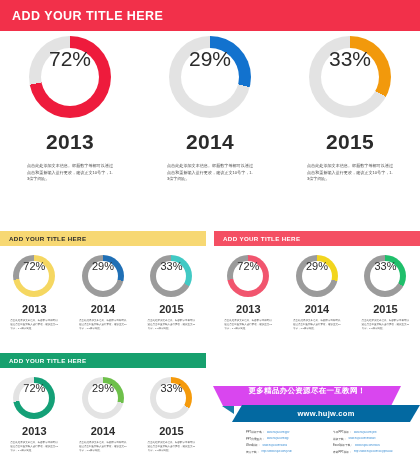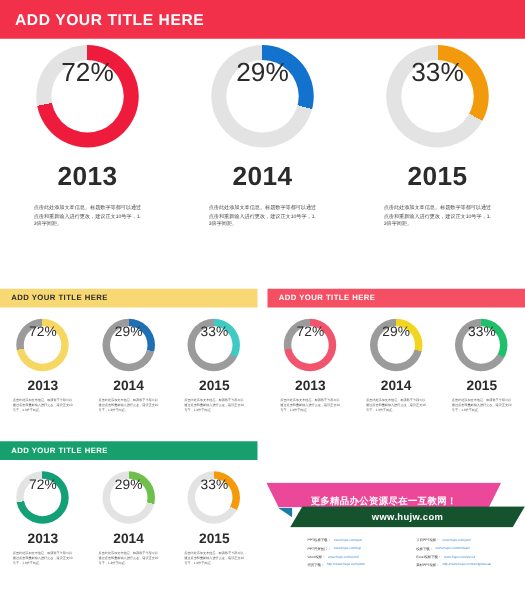--- a/index.html
+++ b/index.html
@@ -74,29 +74,29 @@
 
   #panel-yellow{ left:0;   top:231px; }
   #panel-red   { left:214px; top:231px; }
   #panel-green { left:0;   top:353px; }
 
   
   .promo{ position:absolute; left:213px; top:386px; width:207px; height:87px; }
 
   .promo-blue{
     position:absolute; left:0; top:0; width:188px; height:20px;
-    background:#ec4899;
+    background:#d946ef;
     clip-path:polygon(0 0, 188px 0, 178px 20px, 10px 20px);
-    display:flex; align-items:flex-end; justify-content:center;
+    display:flex; align-items:flex-start; justify-content:center;
   }
   .promo-blue .txt{ color:#ffffff; font-size:7.5px; font-weight:bold; letter-spacing:.3px; }
 
   .promo-green{
     position:absolute; left:19px; top:19px; width:188px; height:17px;
-    background:#14532d;
+    background:#0369a1;
     clip-path:polygon(10px 0, 188px 0, 178px 17px, 0 17px);
     display:flex; align-items:center; justify-content:center;
   }
   .promo-green .txt{ color:#ffffff; font-size:7.5px; font-weight:bold; letter-spacing:.3px; }
 
   .promo-tab{
     position:absolute; left:9px; top:20px; width:12px; height:8px;
     background:#1A7CA8;
     clip-path:polygon(0 0, 12px 0, 12px 8px);
   }

